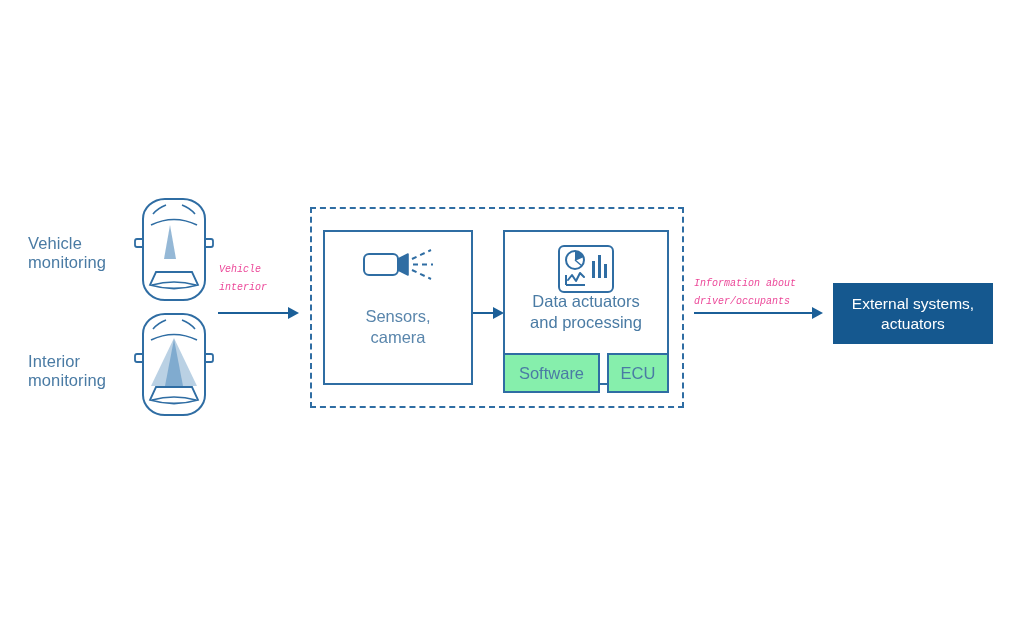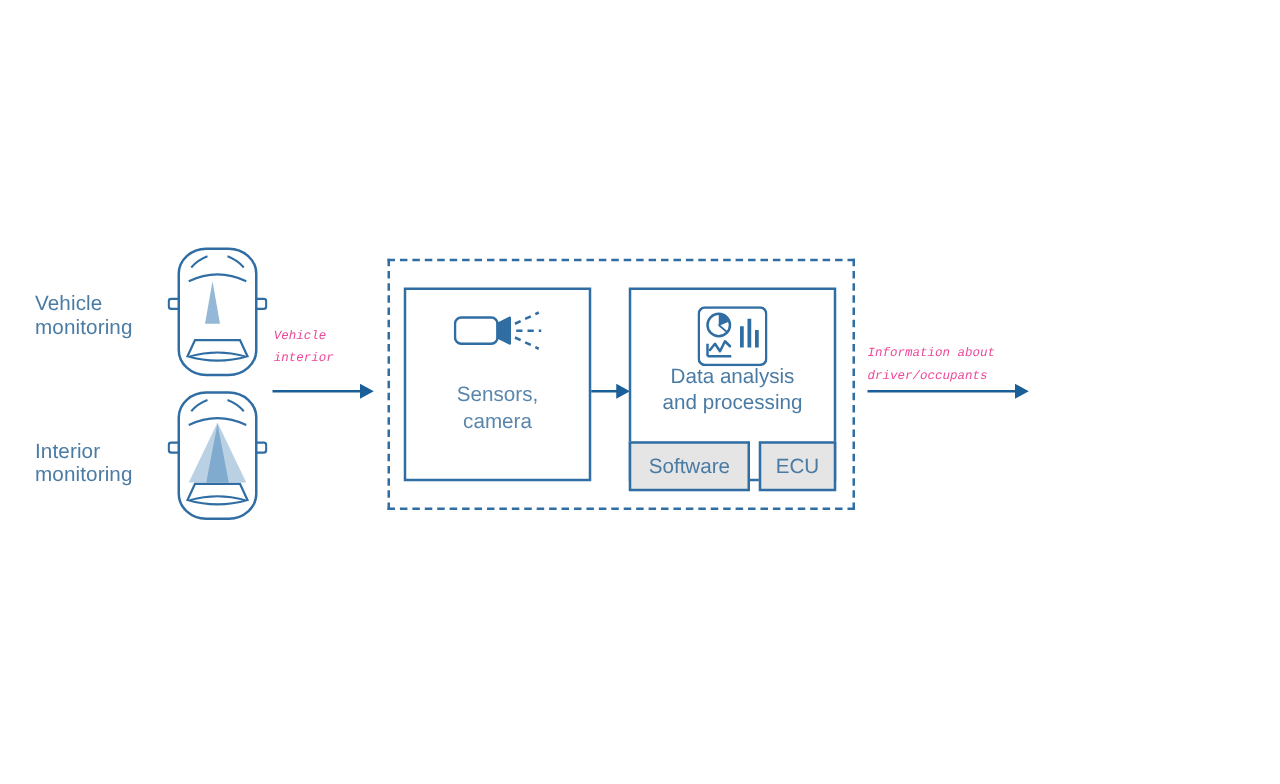--- a/index.html
+++ b/index.html
@@ -103,21 +103,21 @@
     white-space: pre-line;
   }
   .sub-box {
     border: 2px solid #2f6da3;
     box-sizing: border-box;
     display: flex;
     align-items: center;
     justify-content: center;
     color: #4a7ba4;
     font-size: 16.5px;
-    background: #e5e5e5;
+    background: #86efac;
   }
   #software-box { left: 503px; top: 353px; width: 97px; height: 40px; }
   #ecu-box      { left: 607px; top: 353px; width: 62px; height: 40px; }
 
   
   #camera-icon   { left: 363px; top: 246px; }
   #analytics-icon{ left: 558px; top: 245px; }
 
   
   #car-driver   { left: 134px; top: 197px; }
@@ -228,26 +228,28 @@
       <rect x="34" y="16" width="3" height="17" fill="#2f6da3"></rect>
       <rect x="40" y="10" width="3" height="23" fill="#2f6da3"></rect>
       <rect x="46" y="19" width="3" height="14" fill="#2f6da3"></rect>
 
       <polyline points="8,40 8,30" fill="none" stroke="#2f6da3" stroke-width="2"></polyline>
       <polyline points="8,40 27,40" fill="none" stroke="#2f6da3" stroke-width="2"></polyline>
       <polyline points="10,35 14,30 18,36 22,28 26,32" fill="none" stroke="#2f6da3" stroke-width="2" stroke-linejoin="round" stroke-linecap="round"></polyline>
     </svg>
   </div>
 
-  <div class="abs" id="analysis-label">Data analysis
+  <div class="abs" id="analysis-label">Data actuators
 and processing</div>
 
   <div class="abs sub-box" id="software-box">Software</div>
 
   <div class="abs sub-box" id="ecu-box">ECU</div>
 
   <div class="abs flow-label" id="label-information">Information about
 driver/occupants</div>
   <div class="abs arrow-line" id="arrow3-line"></div>
   <div class="abs arrow-head" id="arrow3-head"></div>
 
+  <div class="abs" id="external-box">External systems,
+actuators</div>
 
 </div>
 
 </body></html>

